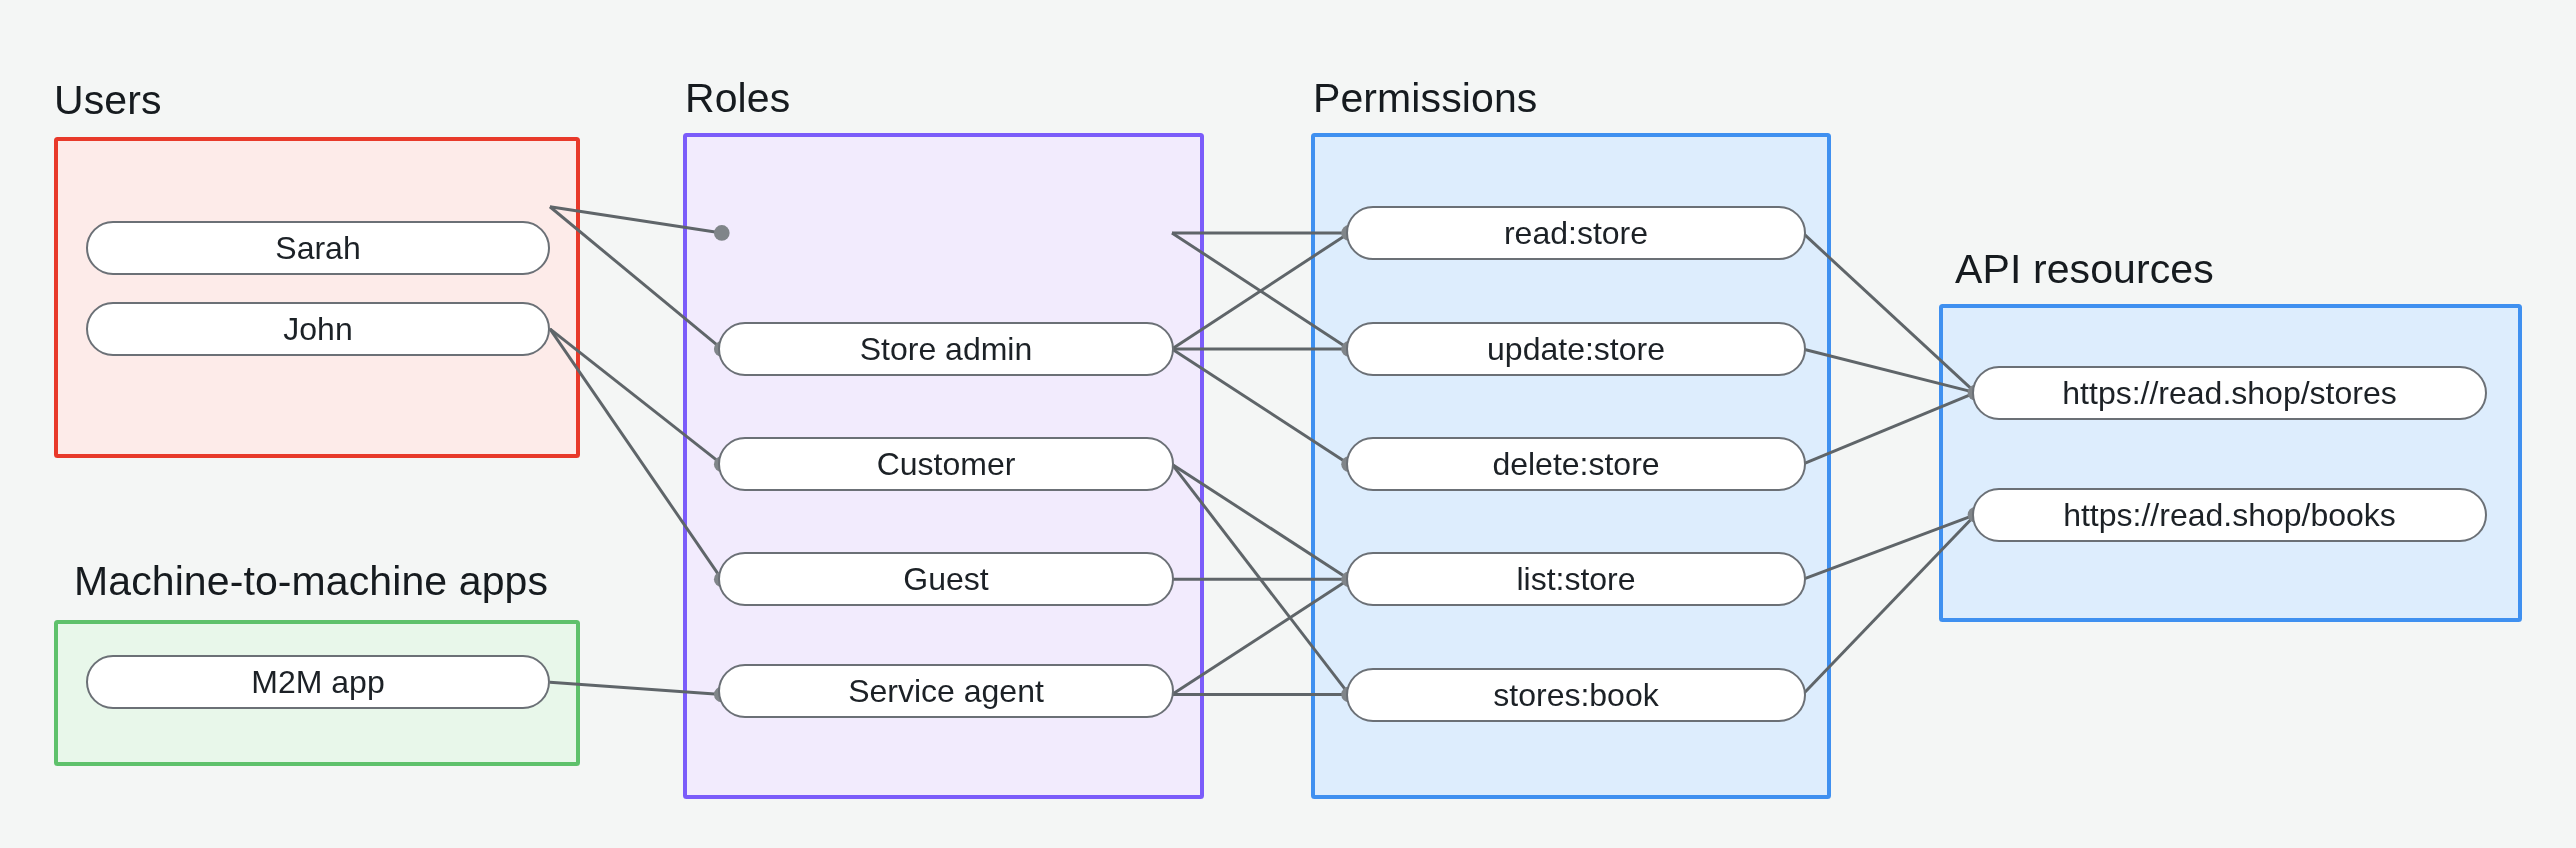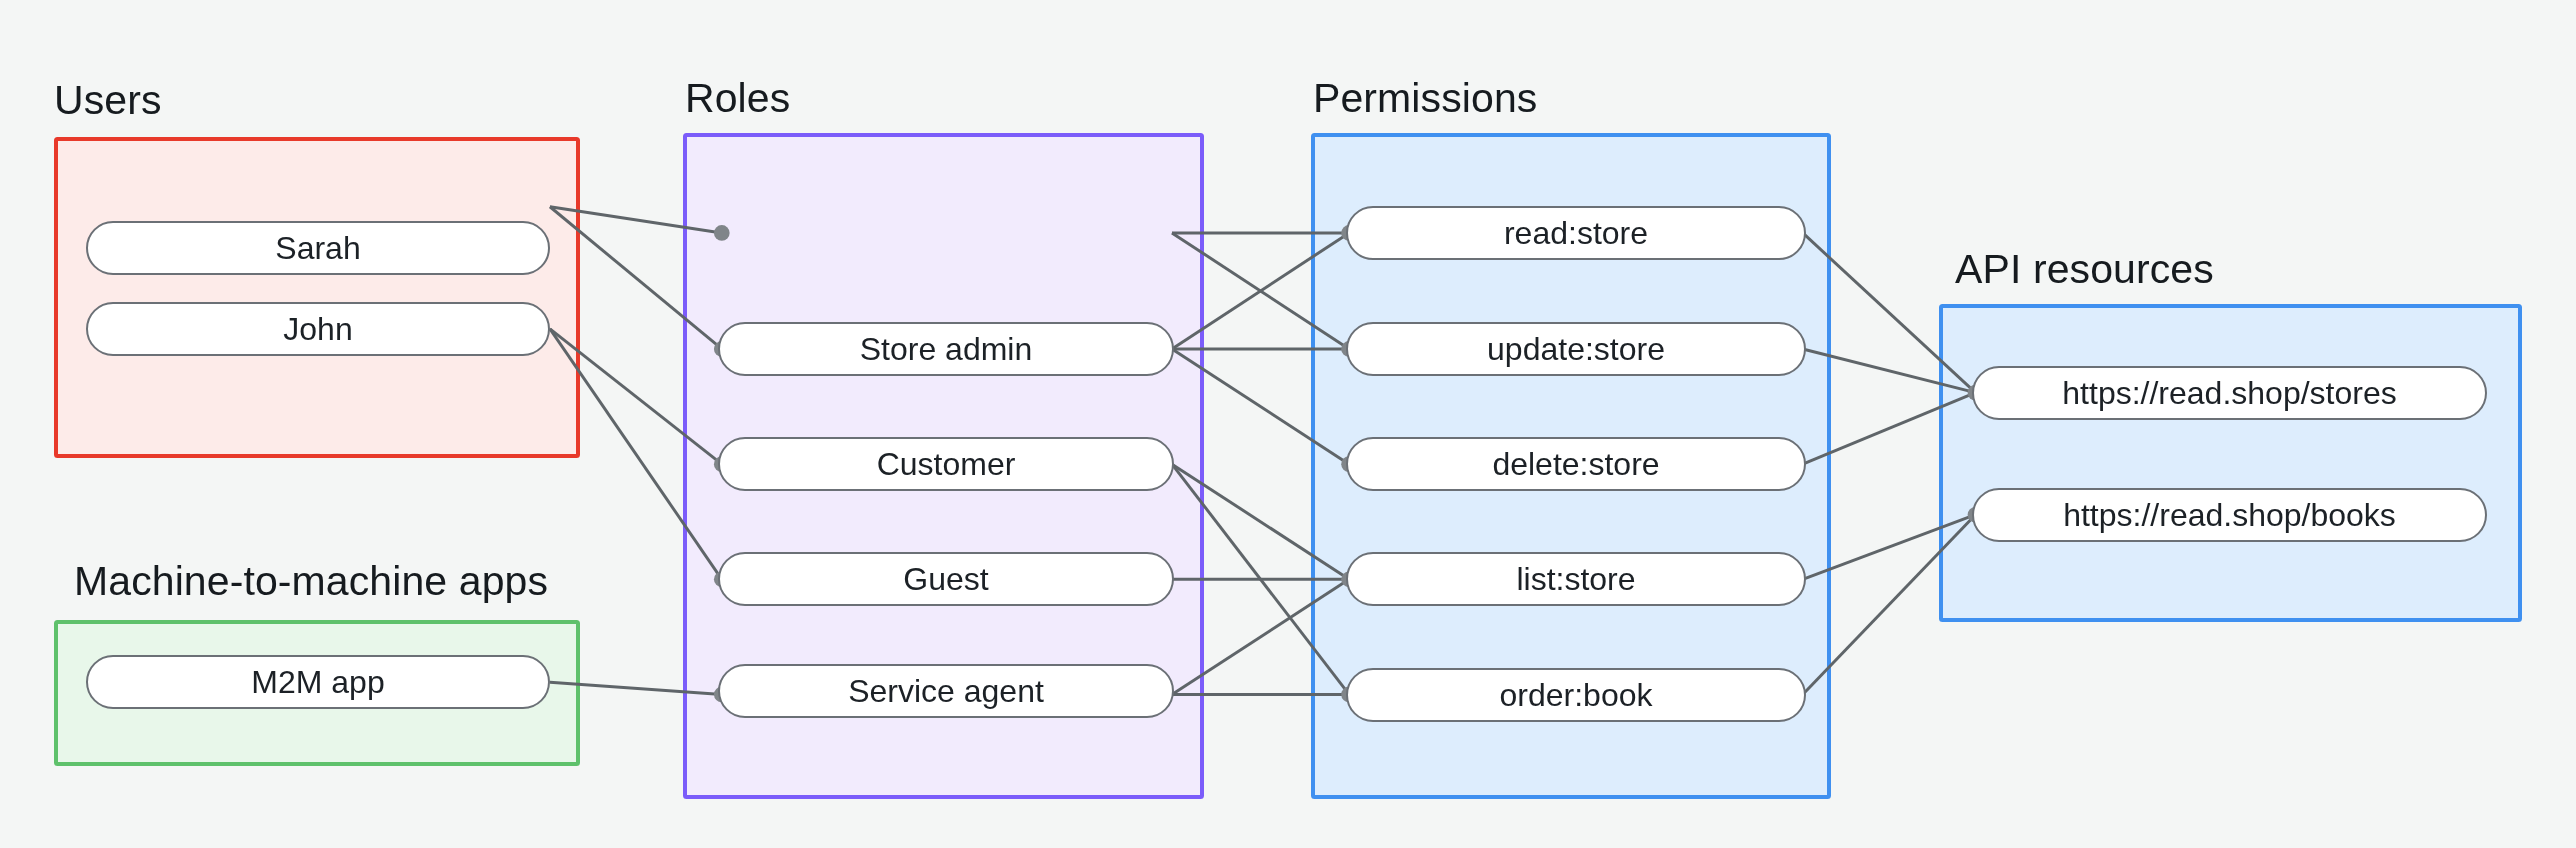--- a/index.html
+++ b/index.html
@@ -163,21 +163,21 @@
   <div class="node col-perms" id="n-update-store">
     <span class="node-label">update:store</span>
   </div>
   <div class="node col-perms" id="n-delete-store">
     <span class="node-label">delete:store</span>
   </div>
   <div class="node col-perms" id="n-list-books">
     <span class="node-label">list:store</span>
   </div>
   <div class="node col-perms" id="n-order-book">
-    <span class="node-label">order:book</span>
+    <span class="node-label">stores:book</span>
   </div>
 
   <div class="node col-api" id="n-api-stores">
     <span class="node-label">https://read.shop/stores</span>
   </div>
   <div class="node col-api" id="n-api-books">
     <span class="node-label">https://read.shop/books</span>
   </div>
 
 </div>

